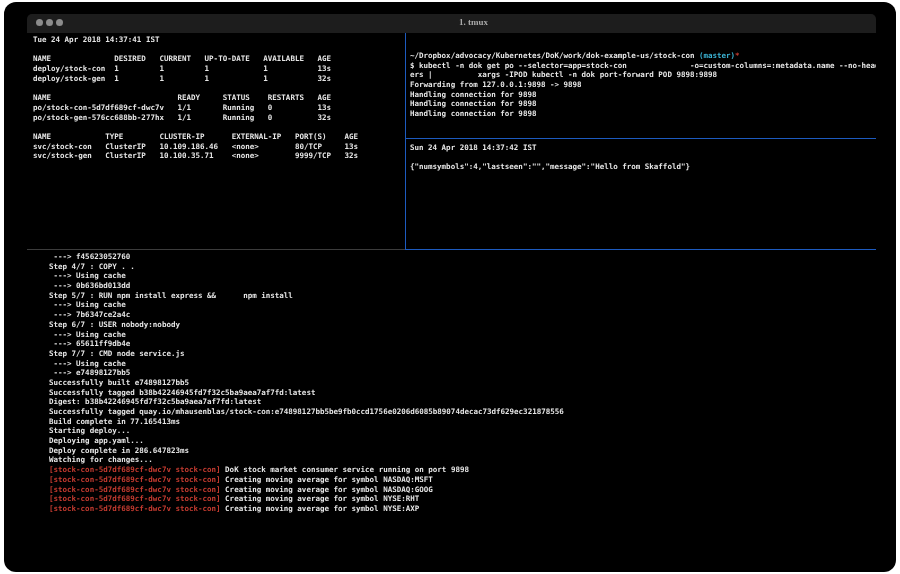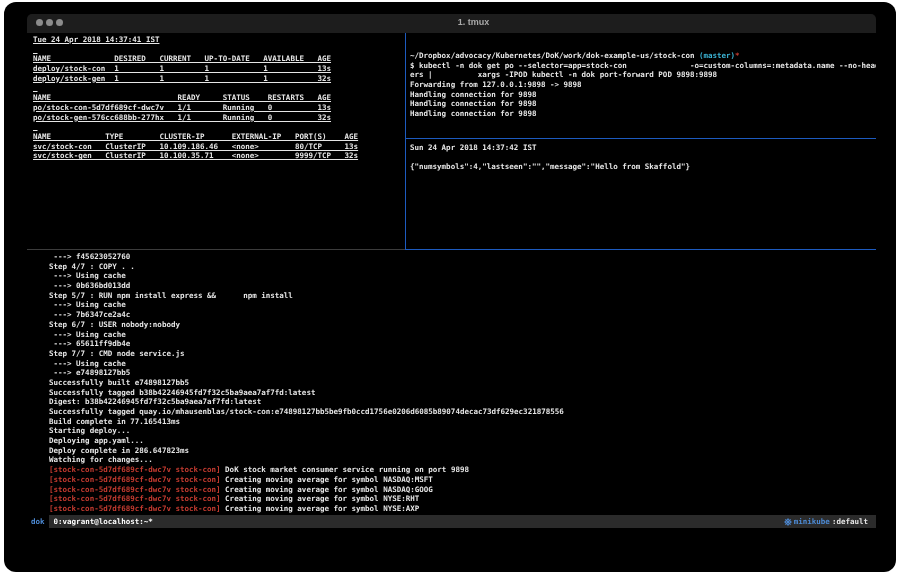--- a/index.html
+++ b/index.html
@@ -6,27 +6,27 @@
   body { background:#ffffff; font-family:"DejaVu Sans Mono", monospace; }
   .page { position:relative; width:900px; height:574px; background:#ffffff; overflow:hidden; }
   .card { position:absolute; left:4px; top:2px; width:892px; height:570px;
           background:#000; border-radius:12px; }
   
   .titlebar { position:absolute; left:23px; top:12px; width:849px; height:19px;
               background:#1d1d1d; border-radius:5px 5px 0 0; }
   .lights { position:absolute; left:9px; top:5px; display:flex; gap:3px; }
   .dot { width:7px; height:7px; border-radius:50%; background:#8b8b8b; display:inline-block; }
   .title { position:absolute; left:0; right:0; top:3px; text-align:center;
-           font-family:Liberation Sans, sans-serif; font-size:9px; font-weight:bold; color:#a9a9a9;padding-left:44px; }
+           font-family:Liberation Serif, serif; font-size:9px; font-weight:bold; color:#a9a9a9;padding-left:44px; }
   
   .term { position:absolute; left:23px; top:31px; width:849px; height:495px; background:#000;
           font-size:7.5px; font-weight:bold; color:#e6e6e6; }
   .pane { position:absolute; overflow:hidden; white-space:pre; }
   .tline { height:9.7px; line-height:9.7px; }
-  .pane-tl  { left:0;   top:0;   width:374px; height:216px; padding:2px 0 0 6px;text-decoration:underline; }
+  .pane-tl  { left:0;   top:0;   width:374px; height:216px; padding:2px 0 0 6px; }
   .pane-tr1 { left:379px; top:16px;   width:470px; height:105px; padding:2px 0 0 4px; }
   .pane-tr2 { left:379px; top:106px; width:470px; height:110px; padding:4px 0 0 4px; }
   .pane-bot { left:16px;   top:217px; width:849px; height:265px; padding:2px 0 0 6px; }
   .vborder  { position:absolute; left:378px; top:0; width:1px; height:216px; background:var(--border-active,#1d5bbf); }
   .hborder-r1 { position:absolute; left:379px; top:105px; width:470px; height:1px; background:var(--border-active,#1d5bbf); }
   .hborder-left  { position:absolute; left:0; top:216px; width:378px; height:1px; background:var(--border-inactive,#3c3c3c); }
   .hborder-right { position:absolute; left:378px; top:216px; width:471px; height:1px; background:var(--border-active,#1d5bbf); }
   
   .statusbar { position:absolute; left:0; top:482px; width:849px; height:13px;
                background:#2b2b2b; font-size:7.5px; font-weight:bold; line-height:13px;
@@ -57,31 +57,16 @@
       <div class="pane pane-tl"><div class="tline"><span>Tue 24 Apr 2018 14:37:41 IST</span></div><div class="tline">&nbsp;</div><div class="tline"><span>NAME              DESIRED   CURRENT   UP-TO-DATE   AVAILABLE   AGE</span></div><div class="tline"><span>deploy/stock-con  1         1         1            1           13s</span></div><div class="tline"><span>deploy/stock-gen  1         1         1            1           32s</span></div><div class="tline">&nbsp;</div><div class="tline"><span>NAME                            READY     STATUS    RESTARTS   AGE</span></div><div class="tline"><span>po/stock-con-5d7df689cf-dwc7v   1/1       Running   0          13s</span></div><div class="tline"><span>po/stock-gen-576cc688bb-277hx   1/1       Running   0          32s</span></div><div class="tline">&nbsp;</div><div class="tline"><span>NAME            TYPE        CLUSTER-IP      EXTERNAL-IP   PORT(S)    AGE</span></div><div class="tline"><span>svc/stock-con   ClusterIP   10.109.186.46   &lt;none&gt;        80/TCP     13s</span></div><div class="tline"><span>svc/stock-gen   ClusterIP   10.100.35.71    &lt;none&gt;        9999/TCP   32s</span></div></div>
       <div class="pane pane-tr1"><div class="tline"><span>~/Dropbox/advocacy/Kubernetes/DoK/work/dok-example-us/stock-con </span><span style="color: var(--cyan);">(master)</span><span style="color: var(--red);">*</span></div><div class="tline"><span>$ kubectl -n dok get po --selector=app=stock-con              -o=custom-columns=:metadata.name --no-head</span></div><div class="tline"><span>ers |          xargs -IPOD kubectl -n dok port-forward POD 9898:9898</span></div><div class="tline"><span>Forwarding from 127.0.0.1:9898 -&gt; 9898</span></div><div class="tline"><span>Handling connection for 9898</span></div><div class="tline"><span>Handling connection for 9898</span></div><div class="tline"><span>Handling connection for 9898</span></div></div>
       <div class="pane pane-tr2"><div class="tline"><span>Sun 24 Apr 2018 14:37:42 IST</span></div><div class="tline">&nbsp;</div><div class="tline"><span>{"numsymbols":4,"lastseen":"","message":"Hello from Skaffold"}</span></div></div>
       <div class="pane pane-bot"><div class="tline"><span> ---&gt; f45623052760</span></div><div class="tline"><span>Step 4/7 : COPY . .</span></div><div class="tline"><span> ---&gt; Using cache</span></div><div class="tline"><span> ---&gt; 0b636bd013dd</span></div><div class="tline"><span>Step 5/7 : RUN npm install express &amp;&amp;      npm install</span></div><div class="tline"><span> ---&gt; Using cache</span></div><div class="tline"><span> ---&gt; 7b6347ce2a4c</span></div><div class="tline"><span>Step 6/7 : USER nobody:nobody</span></div><div class="tline"><span> ---&gt; Using cache</span></div><div class="tline"><span> ---&gt; 65611ff9db4e</span></div><div class="tline"><span>Step 7/7 : CMD node service.js</span></div><div class="tline"><span> ---&gt; Using cache</span></div><div class="tline"><span> ---&gt; e74898127bb5</span></div><div class="tline"><span>Successfully built e74898127bb5</span></div><div class="tline"><span>Successfully tagged b38b42246945fd7f32c5ba9aea7af7fd:latest</span></div><div class="tline"><span>Digest: b38b42246945fd7f32c5ba9aea7af7fd:latest</span></div><div class="tline"><span>Successfully tagged quay.io/mhausenblas/stock-con:e74898127bb5be9fb0ccd1756e0206d6085b89074decac73df629ec321878556</span></div><div class="tline"><span>Build complete in 77.165413ms</span></div><div class="tline"><span>Starting deploy...</span></div><div class="tline"><span>Deploying app.yaml...</span></div><div class="tline"><span>Deploy complete in 286.647823ms</span></div><div class="tline"><span>Watching for changes...</span></div><div class="tline"><span style="color: var(--red);">[stock-con-5d7df689cf-dwc7v stock-con]</span><span> DoK stock market consumer service running on port 9898</span></div><div class="tline"><span style="color: var(--red);">[stock-con-5d7df689cf-dwc7v stock-con]</span><span> Creating moving average for symbol NASDAQ:MSFT</span></div><div class="tline"><span style="color: var(--red);">[stock-con-5d7df689cf-dwc7v stock-con]</span><span> Creating moving average for symbol NASDAQ:GOOG</span></div><div class="tline"><span style="color: var(--red);">[stock-con-5d7df689cf-dwc7v stock-con]</span><span> Creating moving average for symbol NYSE:RHT</span></div><div class="tline"><span style="color: var(--red);">[stock-con-5d7df689cf-dwc7v stock-con]</span><span> Creating moving average for symbol NYSE:AXP</span></div></div>
 
       <div class="vborder"></div>
       <div class="hborder-r1"></div>
       <div class="hborder-left"></div>
       <div class="hborder-right"></div>
 
-      <div class="statusbar">
-        <span class="session-badge">dok</span>
-        <span class="window-item">0:vagrant@localhost:~*</span>
-        <span class="status-right">
-          <svg class="helm-icon" viewBox="0 0 10 10">
-            <circle cx="5" cy="5" r="3.1" fill="none" stroke="#4d8bd6" stroke-width="1.2"></circle>
-            <line x1="5" y1="0.2" x2="5" y2="9.8" stroke="#4d8bd6" stroke-width="1.1"></line>
-            <line x1="0.2" y1="5" x2="9.8" y2="5" stroke="#4d8bd6" stroke-width="1.1"></line>
-            <line x1="1.6" y1="1.6" x2="8.4" y2="8.4" stroke="#4d8bd6" stroke-width="1.1"></line>
-            <line x1="8.4" y1="1.6" x2="1.6" y2="8.4" stroke="#4d8bd6" stroke-width="1.1"></line>
-          </svg>
-          <span class="ctx">minikube</span>
-            <span class="ns">:default</span>
-        </span>
-      </div>
     </div>
 
   </div>
 </div>
 
 </body></html>

